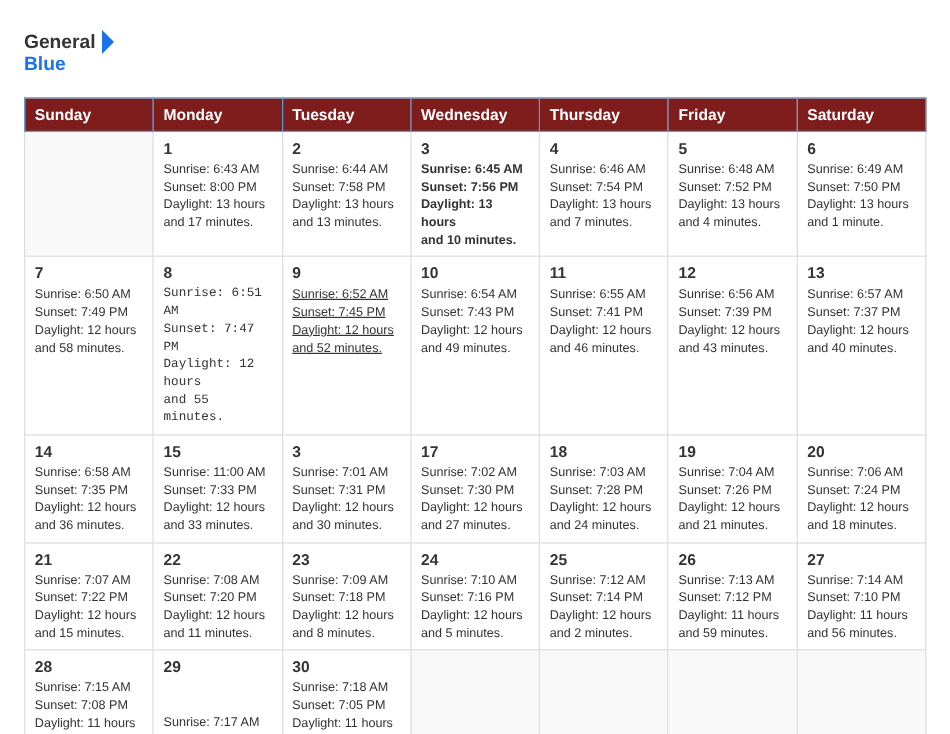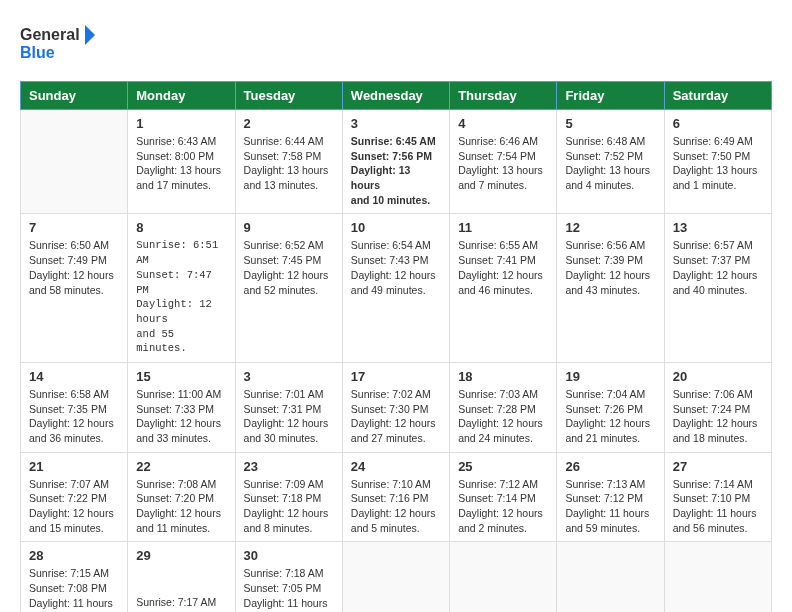--- a/index.html
+++ b/index.html
@@ -32,21 +32,21 @@
     .subtitle {
       font-size: 16px;
       color: #555;
     }
     .calendar {
       width: 100%;
       border-collapse: collapse;
       border: 1px solid #ccc;
     }
     .calendar th {
-      background-color: #15803d;
+      background-color: #7f1d1d;
       color: #fff;
       font-size: 13px;
       font-weight: bold;
       padding: 6px 8px;
       text-align: left;
       border: 1px solid #5a9fd4;
     }
     .calendar td {
       vertical-align: top;
       padding: 6px 8px;
@@ -155,21 +155,21 @@
         </td>
         <td>
           <div class="day-number">8</div>
           <div class="day-info" style="white-space: pre-line; font-family: Liberation Mono, monospace;">Sunrise: 6:51 AM
 Sunset: 7:47 PM
 Daylight: 12 hours
 and 55 minutes.</div>
         </td>
         <td>
           <div class="day-number">9</div>
-          <div class="day-info" style="white-space: pre-line;">Sunrise: 6:52 AM
+          <div class="day-info" style="white-space: pre-line; text-decoration: underline;">Sunrise: 6:52 AM
 Sunset: 7:45 PM
 Daylight: 12 hours
 and 52 minutes.</div>
         </td>
         <td>
           <div class="day-number">10</div>
           <div class="day-info" style="white-space: pre-line;">Sunrise: 6:54 AM
 Sunset: 7:43 PM
 Daylight: 12 hours
 and 49 minutes.</div>

